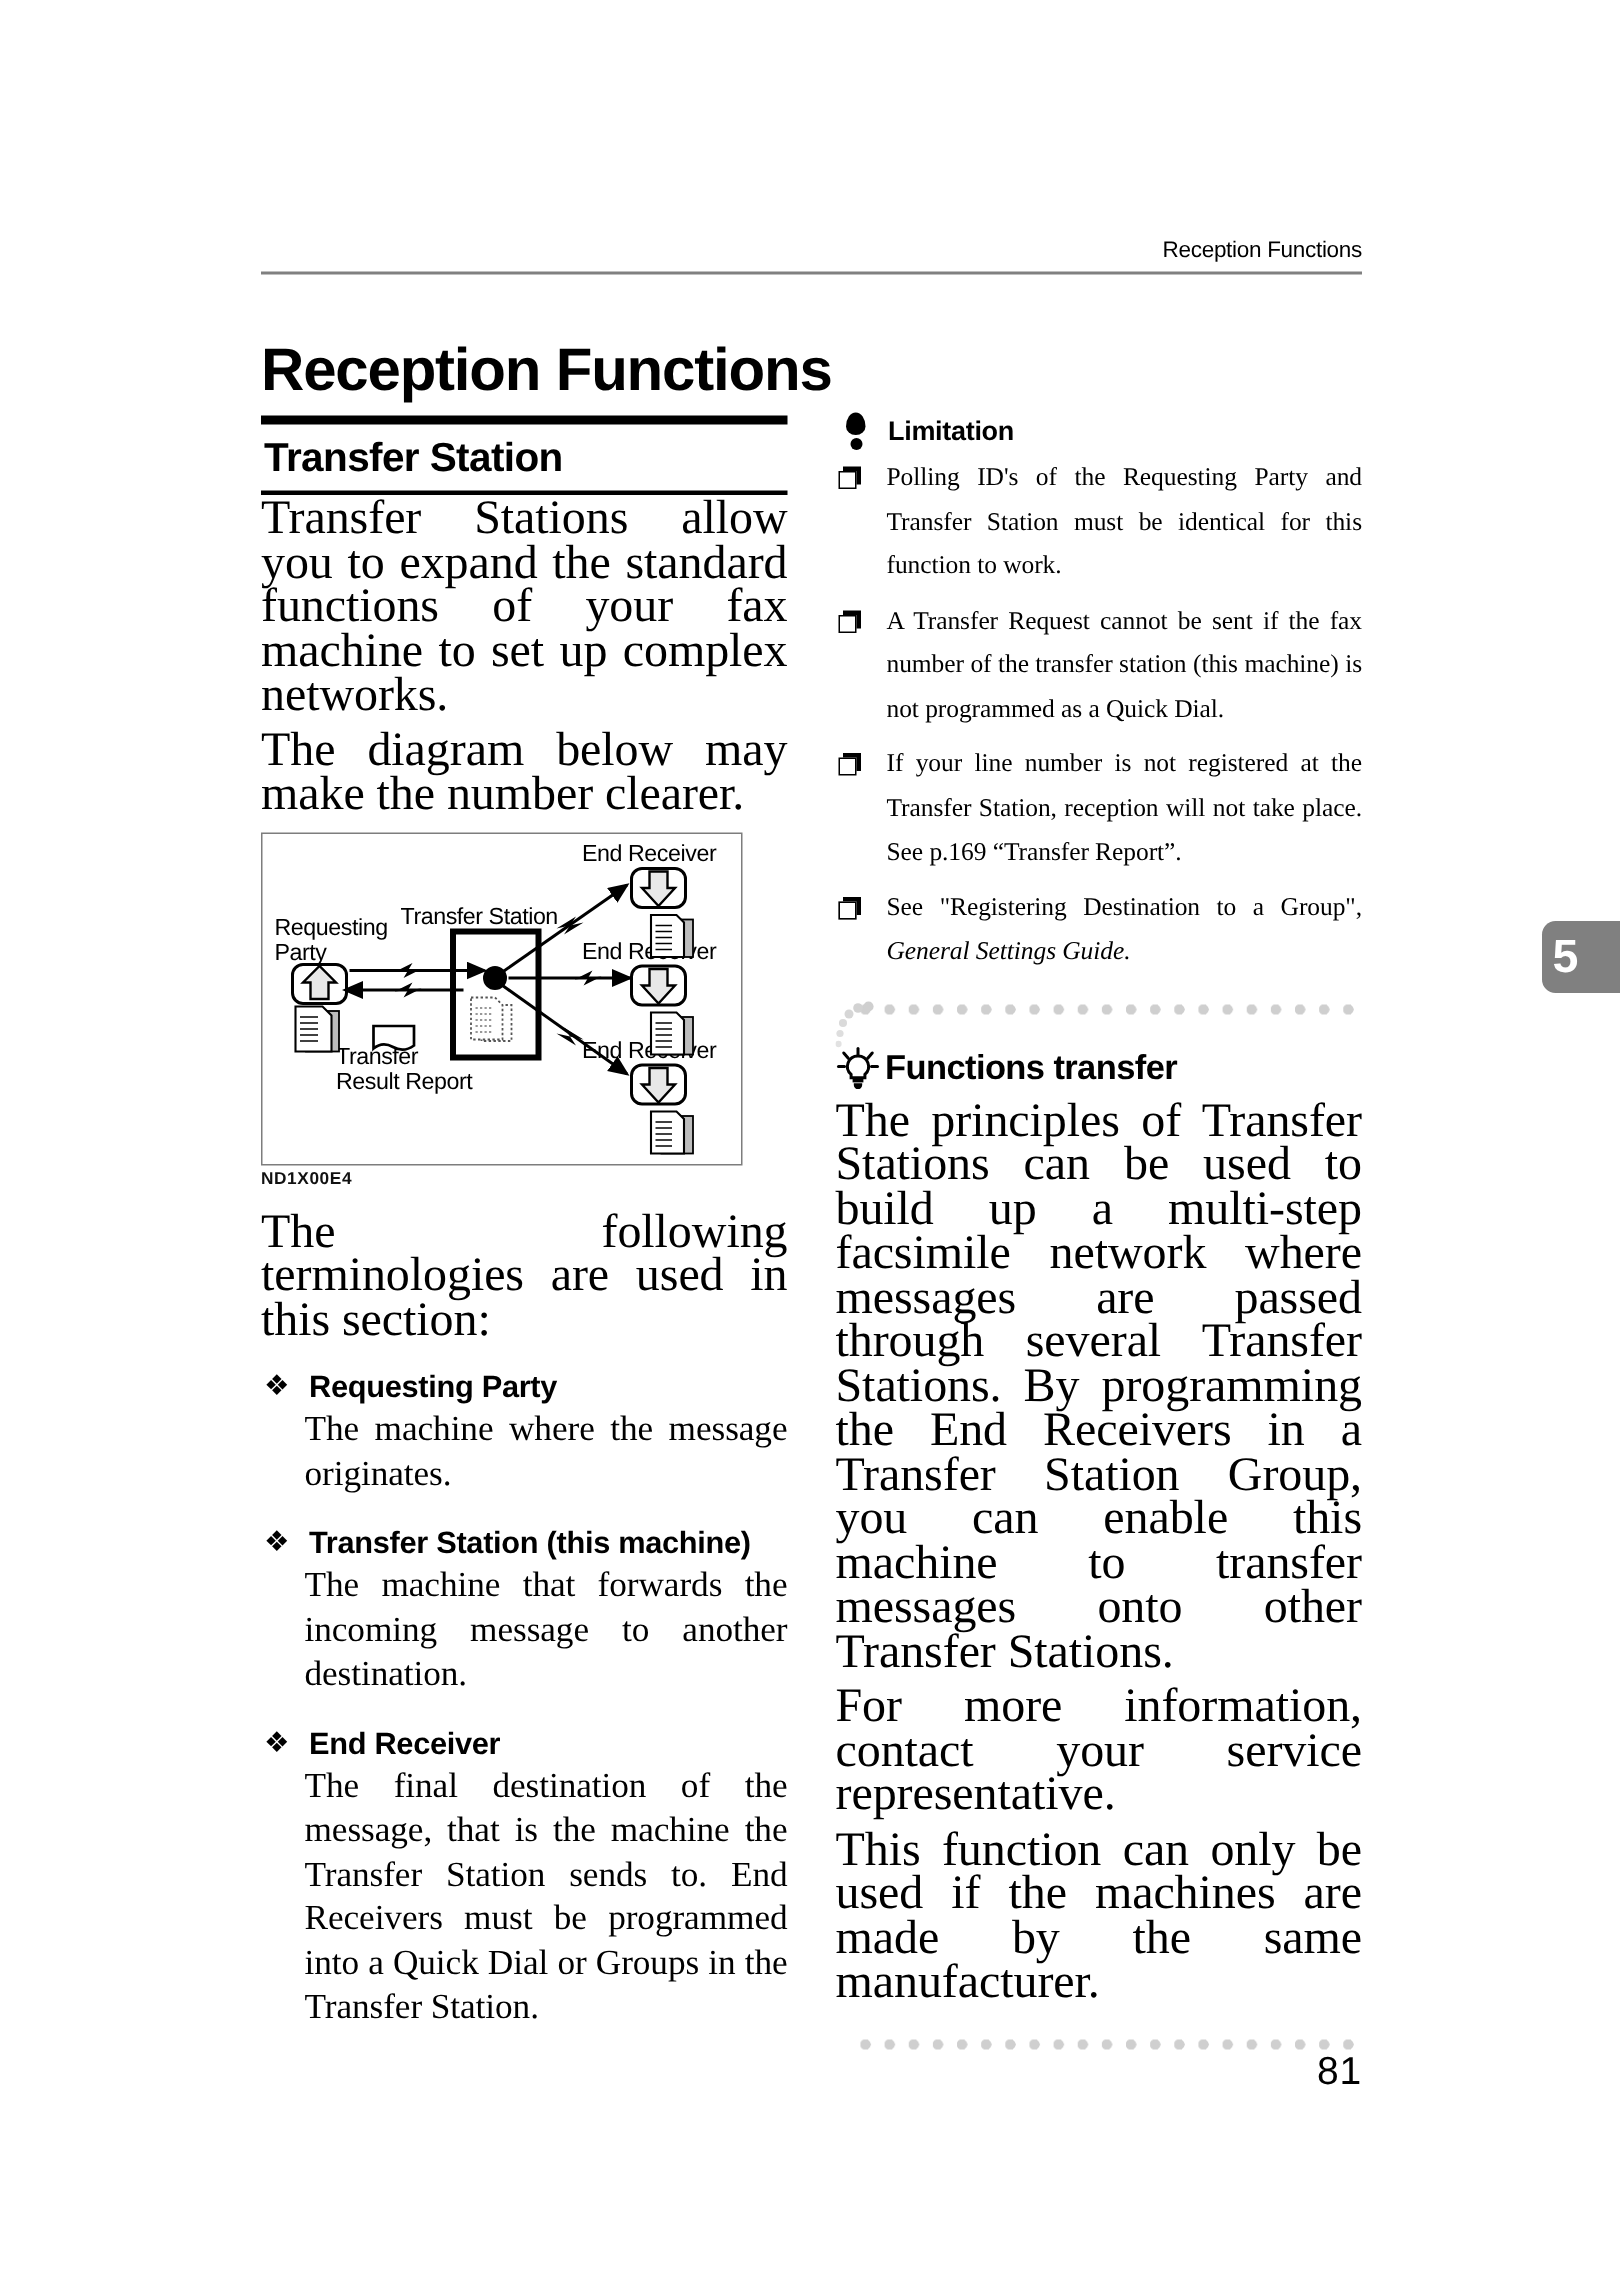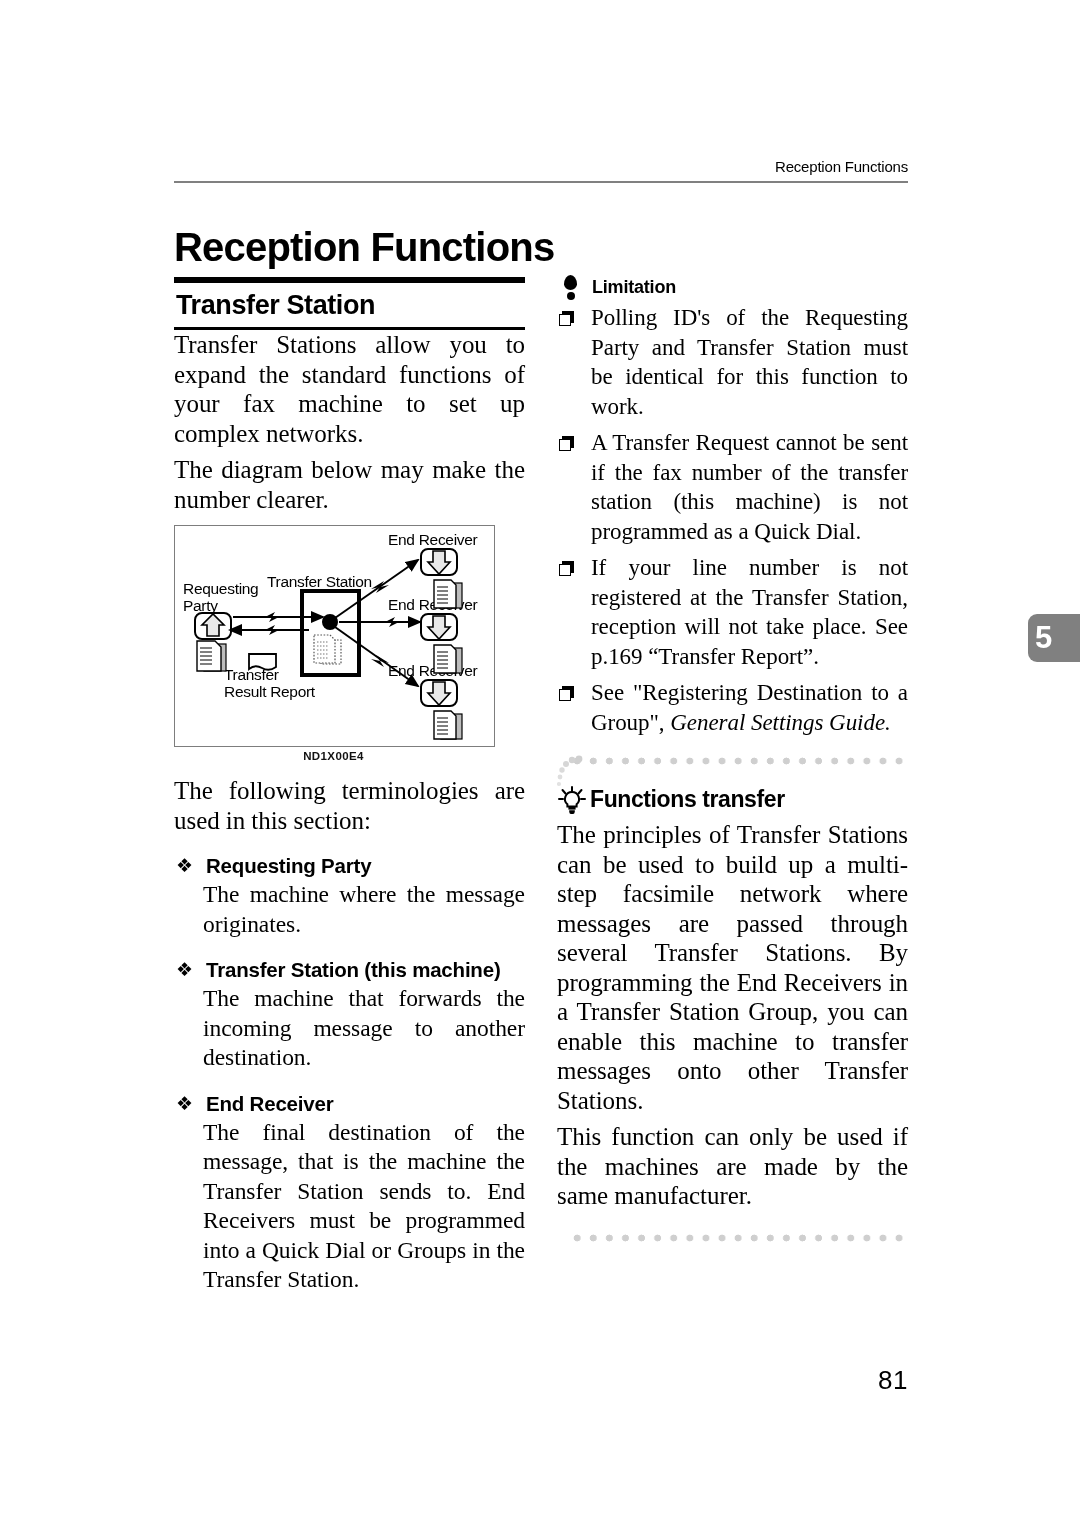--- a/index.html
+++ b/index.html
@@ -96,21 +96,21 @@
   #section-heading-text {
     font-family: "Liberation Sans", sans-serif;
     font-weight: bold;
     font-size: 27px;
     letter-spacing: -0.4px;
     padding: 7px 0 6px 2px;
   }
 
   
   p.body {
-    font-size: 25px;
+    font-size: 32px;
     line-height: 29.5px;
     margin: 0 0 7px 0;
     text-align: justify;
     text-justify: inter-word;
     letter-spacing: -0.05px;
   }
   p.body:last-child { margin-bottom: 0; }
   .firstpara { margin-top: 11px; }
 
   
@@ -170,21 +170,21 @@
     left: 3.5px; top: 17px;
     width: 8px; height: 8px;
     background: #000;
     border-radius: 50%;
   }
 
   ul.sqlist { list-style: none; margin: 0; padding: 0; }
   ul.sqlist li {
     position: relative;
     padding-left: 34px;
-    font-size: 23px;
+    font-size: 17px;
     line-height: 29.5px;
     text-align: justify;
     letter-spacing: -0.05px;
     margin-bottom: 7px;
   }
   ul.sqlist li:last-child { margin-bottom: 0; }
   .sq-icon {
     position: absolute;
     left: 2px;
     top: 8px;
@@ -267,21 +267,21 @@
     height: 222px;
     border: 1.5px solid #7d7d7d;
     box-sizing: border-box;
     background: #fff;
   }
   #figure-id {
     font-family: "Liberation Sans", sans-serif;
     font-weight: bold;
     font-size: 11.5px;
     letter-spacing: 0.4px;
-    text-align: center;
+    text-align: left;
     padding-top: 3px;
     padding-right: 2px;
     color: #111;
   }
   .fig-label {
     position: absolute;
     font-family: "Liberation Sans", sans-serif;
     font-size: 15.5px;
     line-height: 17px;
     letter-spacing: -0.3px;
@@ -531,20 +531,21 @@
         </g>
         <path d="M15,6 a7,7 0 0 1 4.6,12.3 v2.2 h-9.2 v-2.2 A7,7 0 0 1 15,6 z" fill="#fff" stroke="#000" stroke-width="2"></path>
         <rect x="11.4" y="20.6" width="7.2" height="3" fill="#000"></rect>
         <path d="M12.2,24.2 h5.6 v1.2 a2.8,2.8 0 0 1 -5.6,0 z" fill="#000"></path>
       </svg>
     </span>
     <span>Functions transfer</span>
   </div>
 
   <p class="body">The principles of Transfer Stations can be used to build up a multi-step facsimile network where messages are passed through several Transfer Stations. By programming the End Receivers in a Transfer Station Group, you can enable this machine to transfer messages onto other Transfer Stations.</p>
+  <p class="body">For more information, contact your service representative.</p>
   <p class="body">This function can only be used if the machines are made by the same manufacturer.</p>
 
   <div class="spacer-12"></div>
 
   <div class="dotrow">
     <div class="dots"></div>
   </div>
 
 </div>
 

